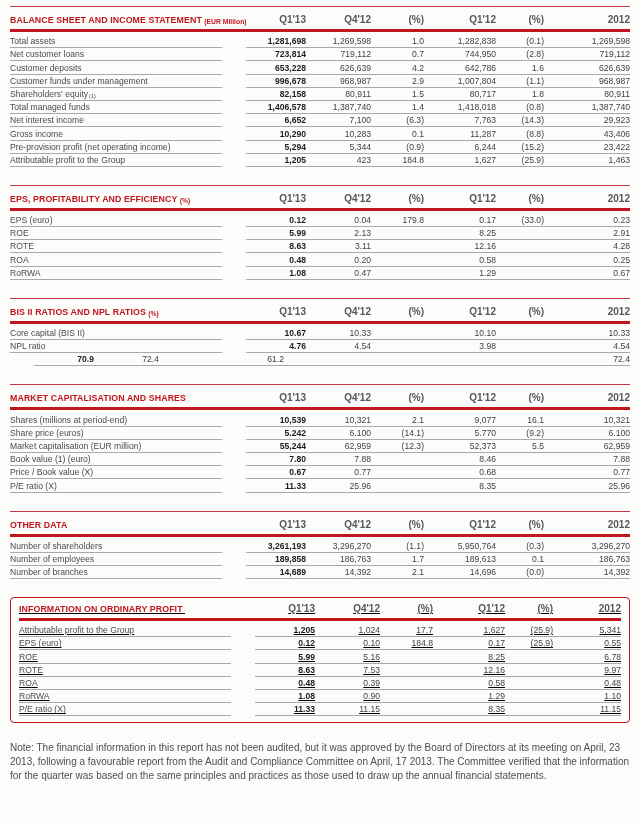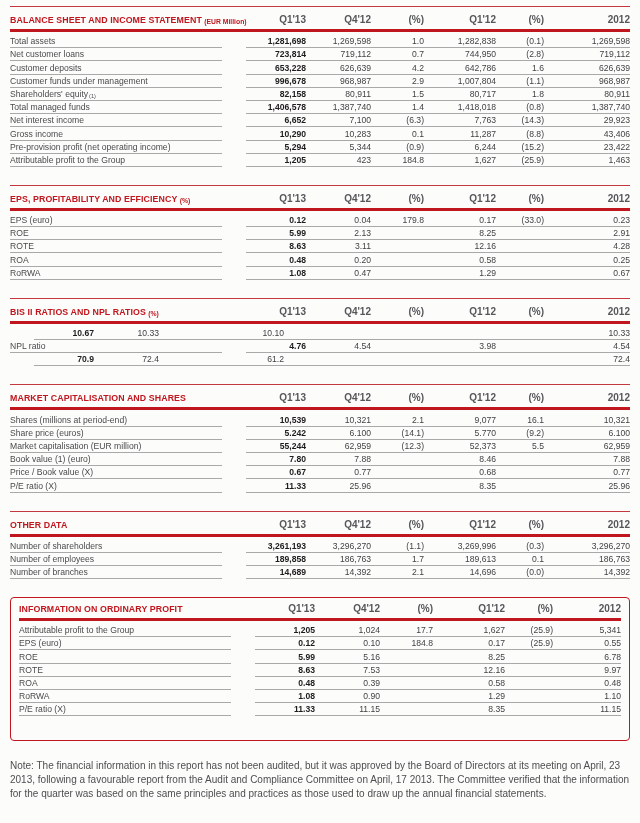--- a/index.html
+++ b/index.html
@@ -49,21 +49,22 @@
   }
   .cell.q1{font-weight:bold;color:#1e1c1d;}
   
   .head-cols{border-bottom:none;}
   .col-h{
     text-align:right;font-size:10px;font-weight:600;color:#56575a;white-space:nowrap;
   }
   
   .section.boxed{
     border:1px solid #c0161d;border-radius:4px;
-    padding:5px 8px 24px 8px;
+    padding:5px 8px 6px 8px;
+    text-decoration:underline;
   }
   
   .notes{margin-top:12px;}
   .note{
     font-size:10px;line-height:1.4;color:#4e4e50;
     margin:0 0 8px 0;
   }
 </style>
 </head>
 <body>
@@ -346,20 +347,24 @@
         <span class="col-h">Q4'12</span>
         <span class="col-h">(%)</span>
         <span class="col-h">Q1'12</span>
         <span class="col-h">(%)</span>
         <span class="col-h">2012</span>
       </div>
     </div>
     <div class="thick-rule"></div>
     <div class="rows">
   <div class="row">
+    <div class="label">
+              <span>Core capital (BIS II)</span>
+              <sup></sup>
+            </div>
     <div class="vals">
       <span class="cell q1">10.67</span>
       <span class="cell">10.33</span>
       <span class="cell"></span>
       <span class="cell">10.10</span>
       <span class="cell"></span>
       <span class="cell">10.33</span>
     </div>
   </div>
 
@@ -519,21 +524,21 @@
     <div class="rows">
   <div class="row">
     <div class="label">
               <span>Number of shareholders</span>
               <sup></sup>
             </div>
     <div class="vals">
       <span class="cell q1">3,261,193</span>
       <span class="cell">3,296,270</span>
       <span class="cell">(1.1)</span>
-      <span class="cell">3,269,996</span>
+      <span class="cell">5,950,764</span>
       <span class="cell">(0.3)</span>
       <span class="cell">3,296,270</span>
     </div>
   </div>
 
   <div class="row">
     <div class="label">
               <span>Number of employees</span>
               <sup></sup>
             </div>

